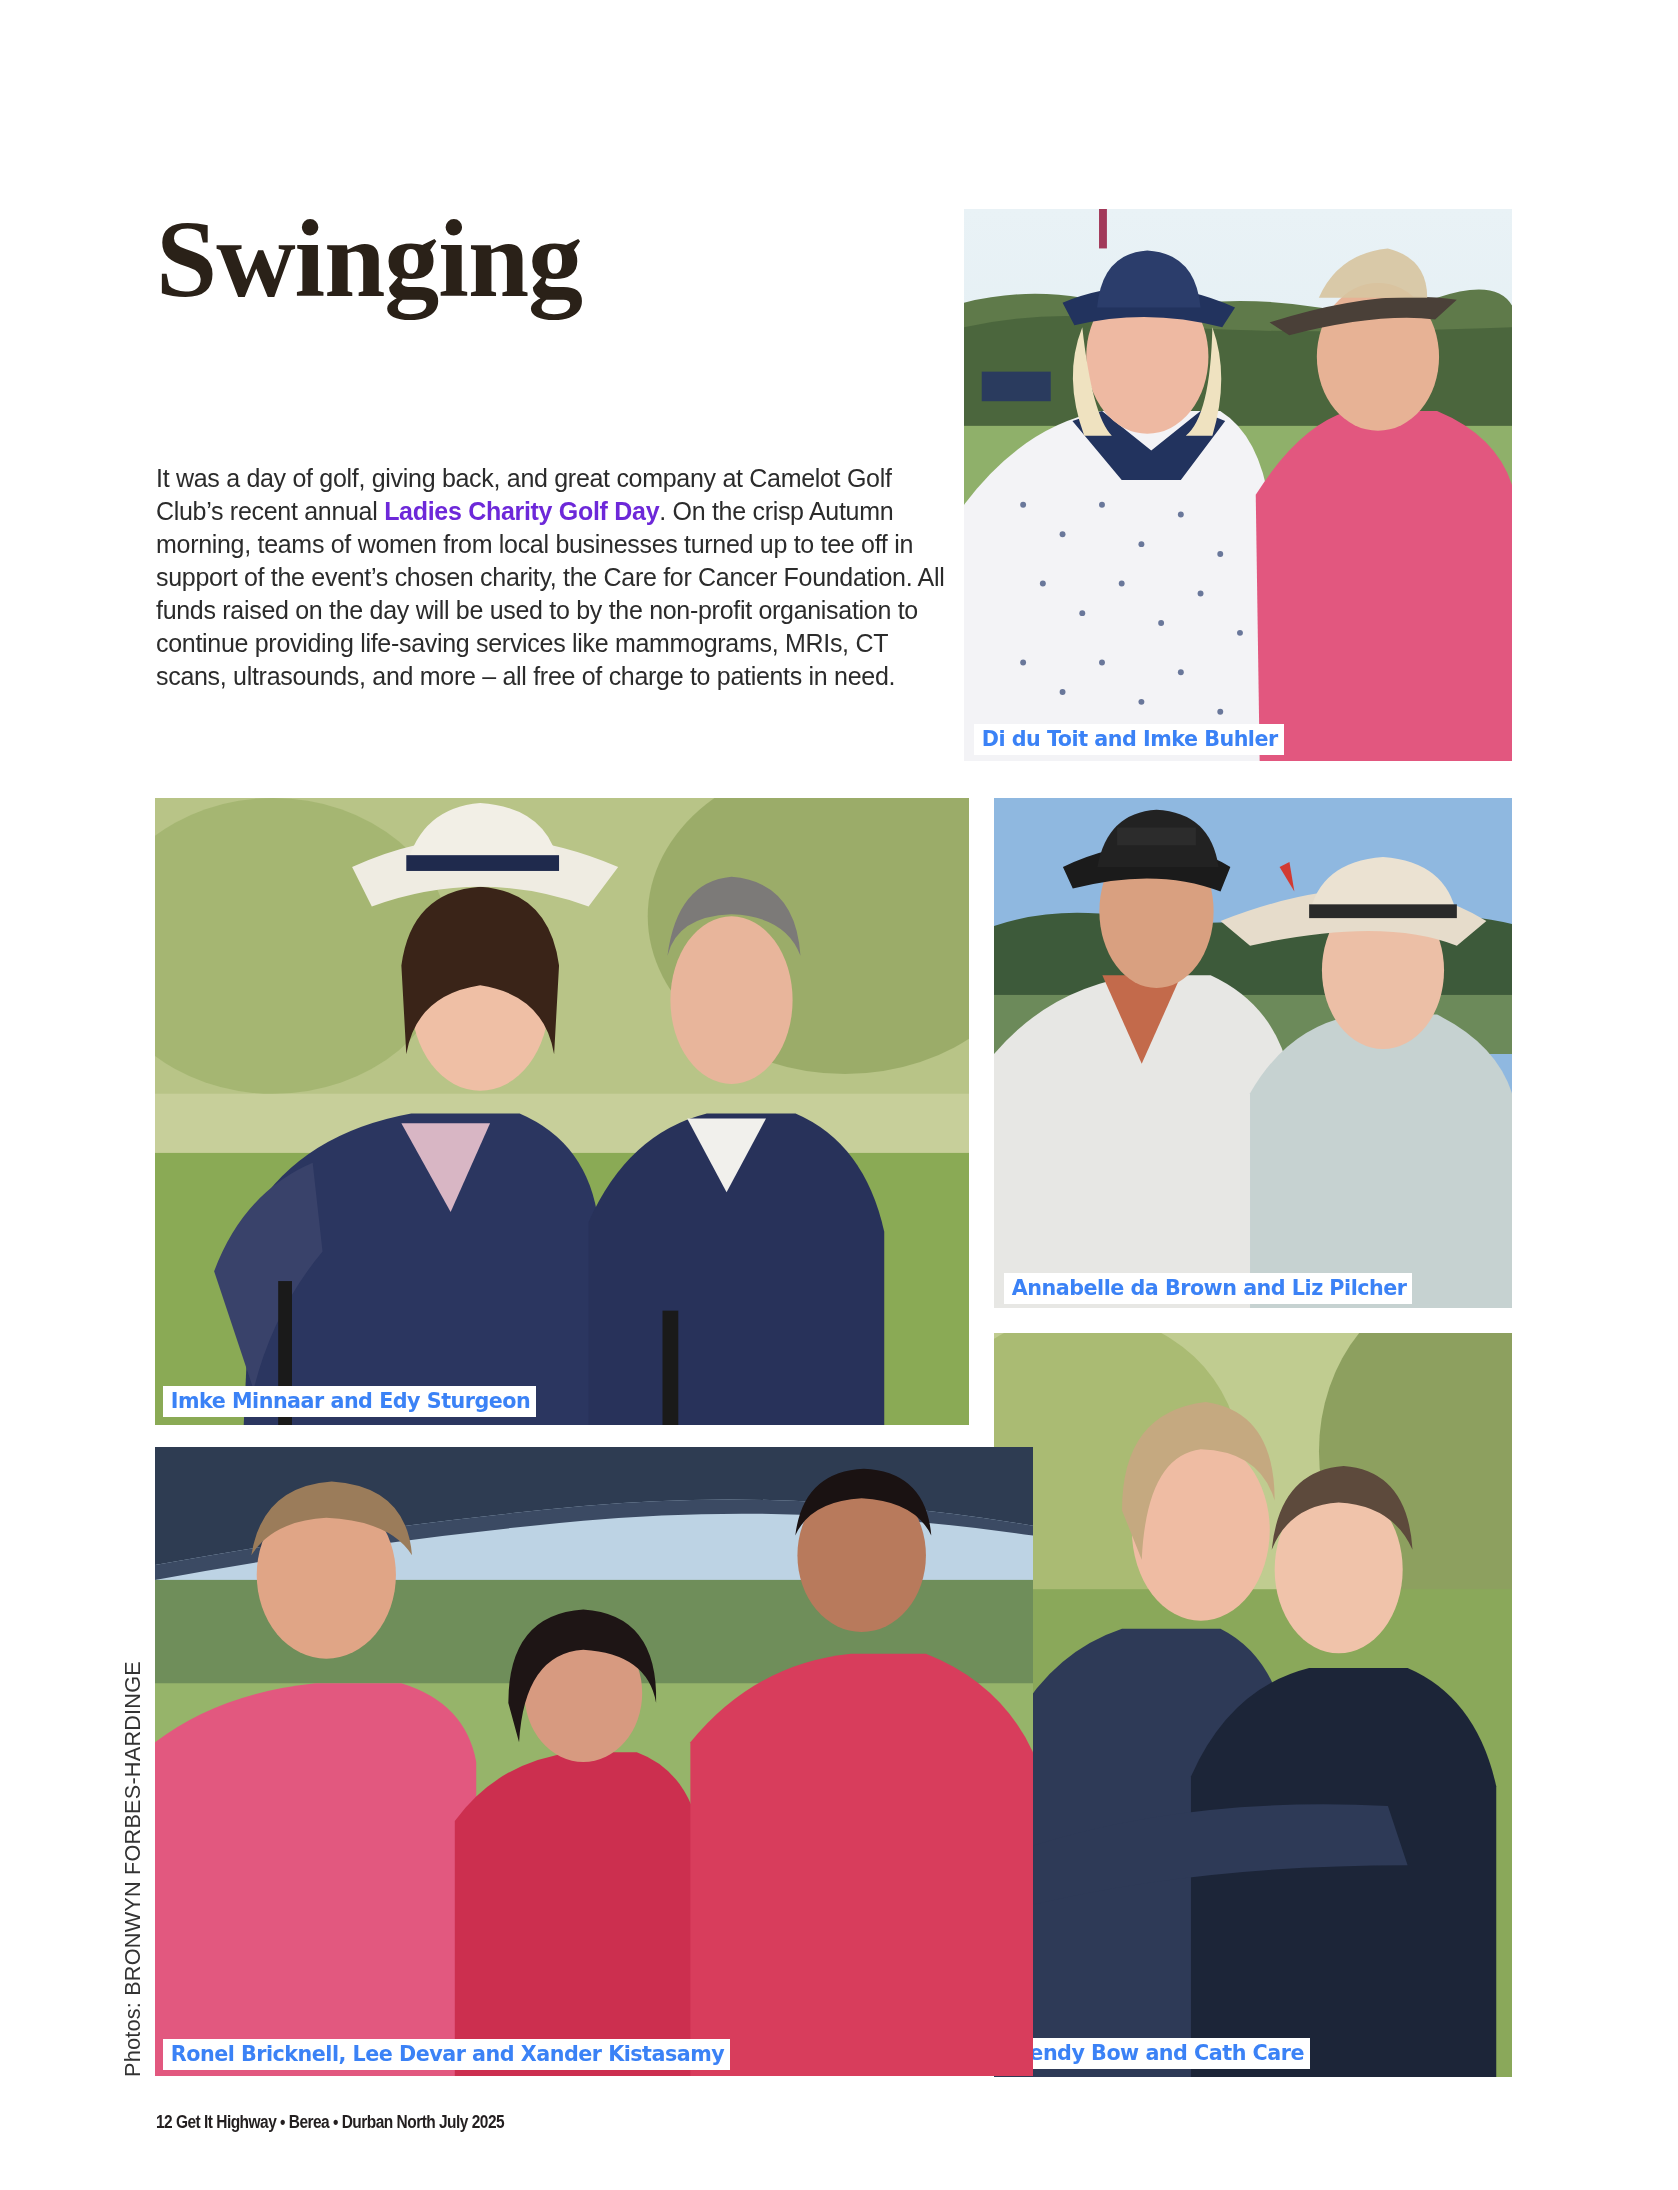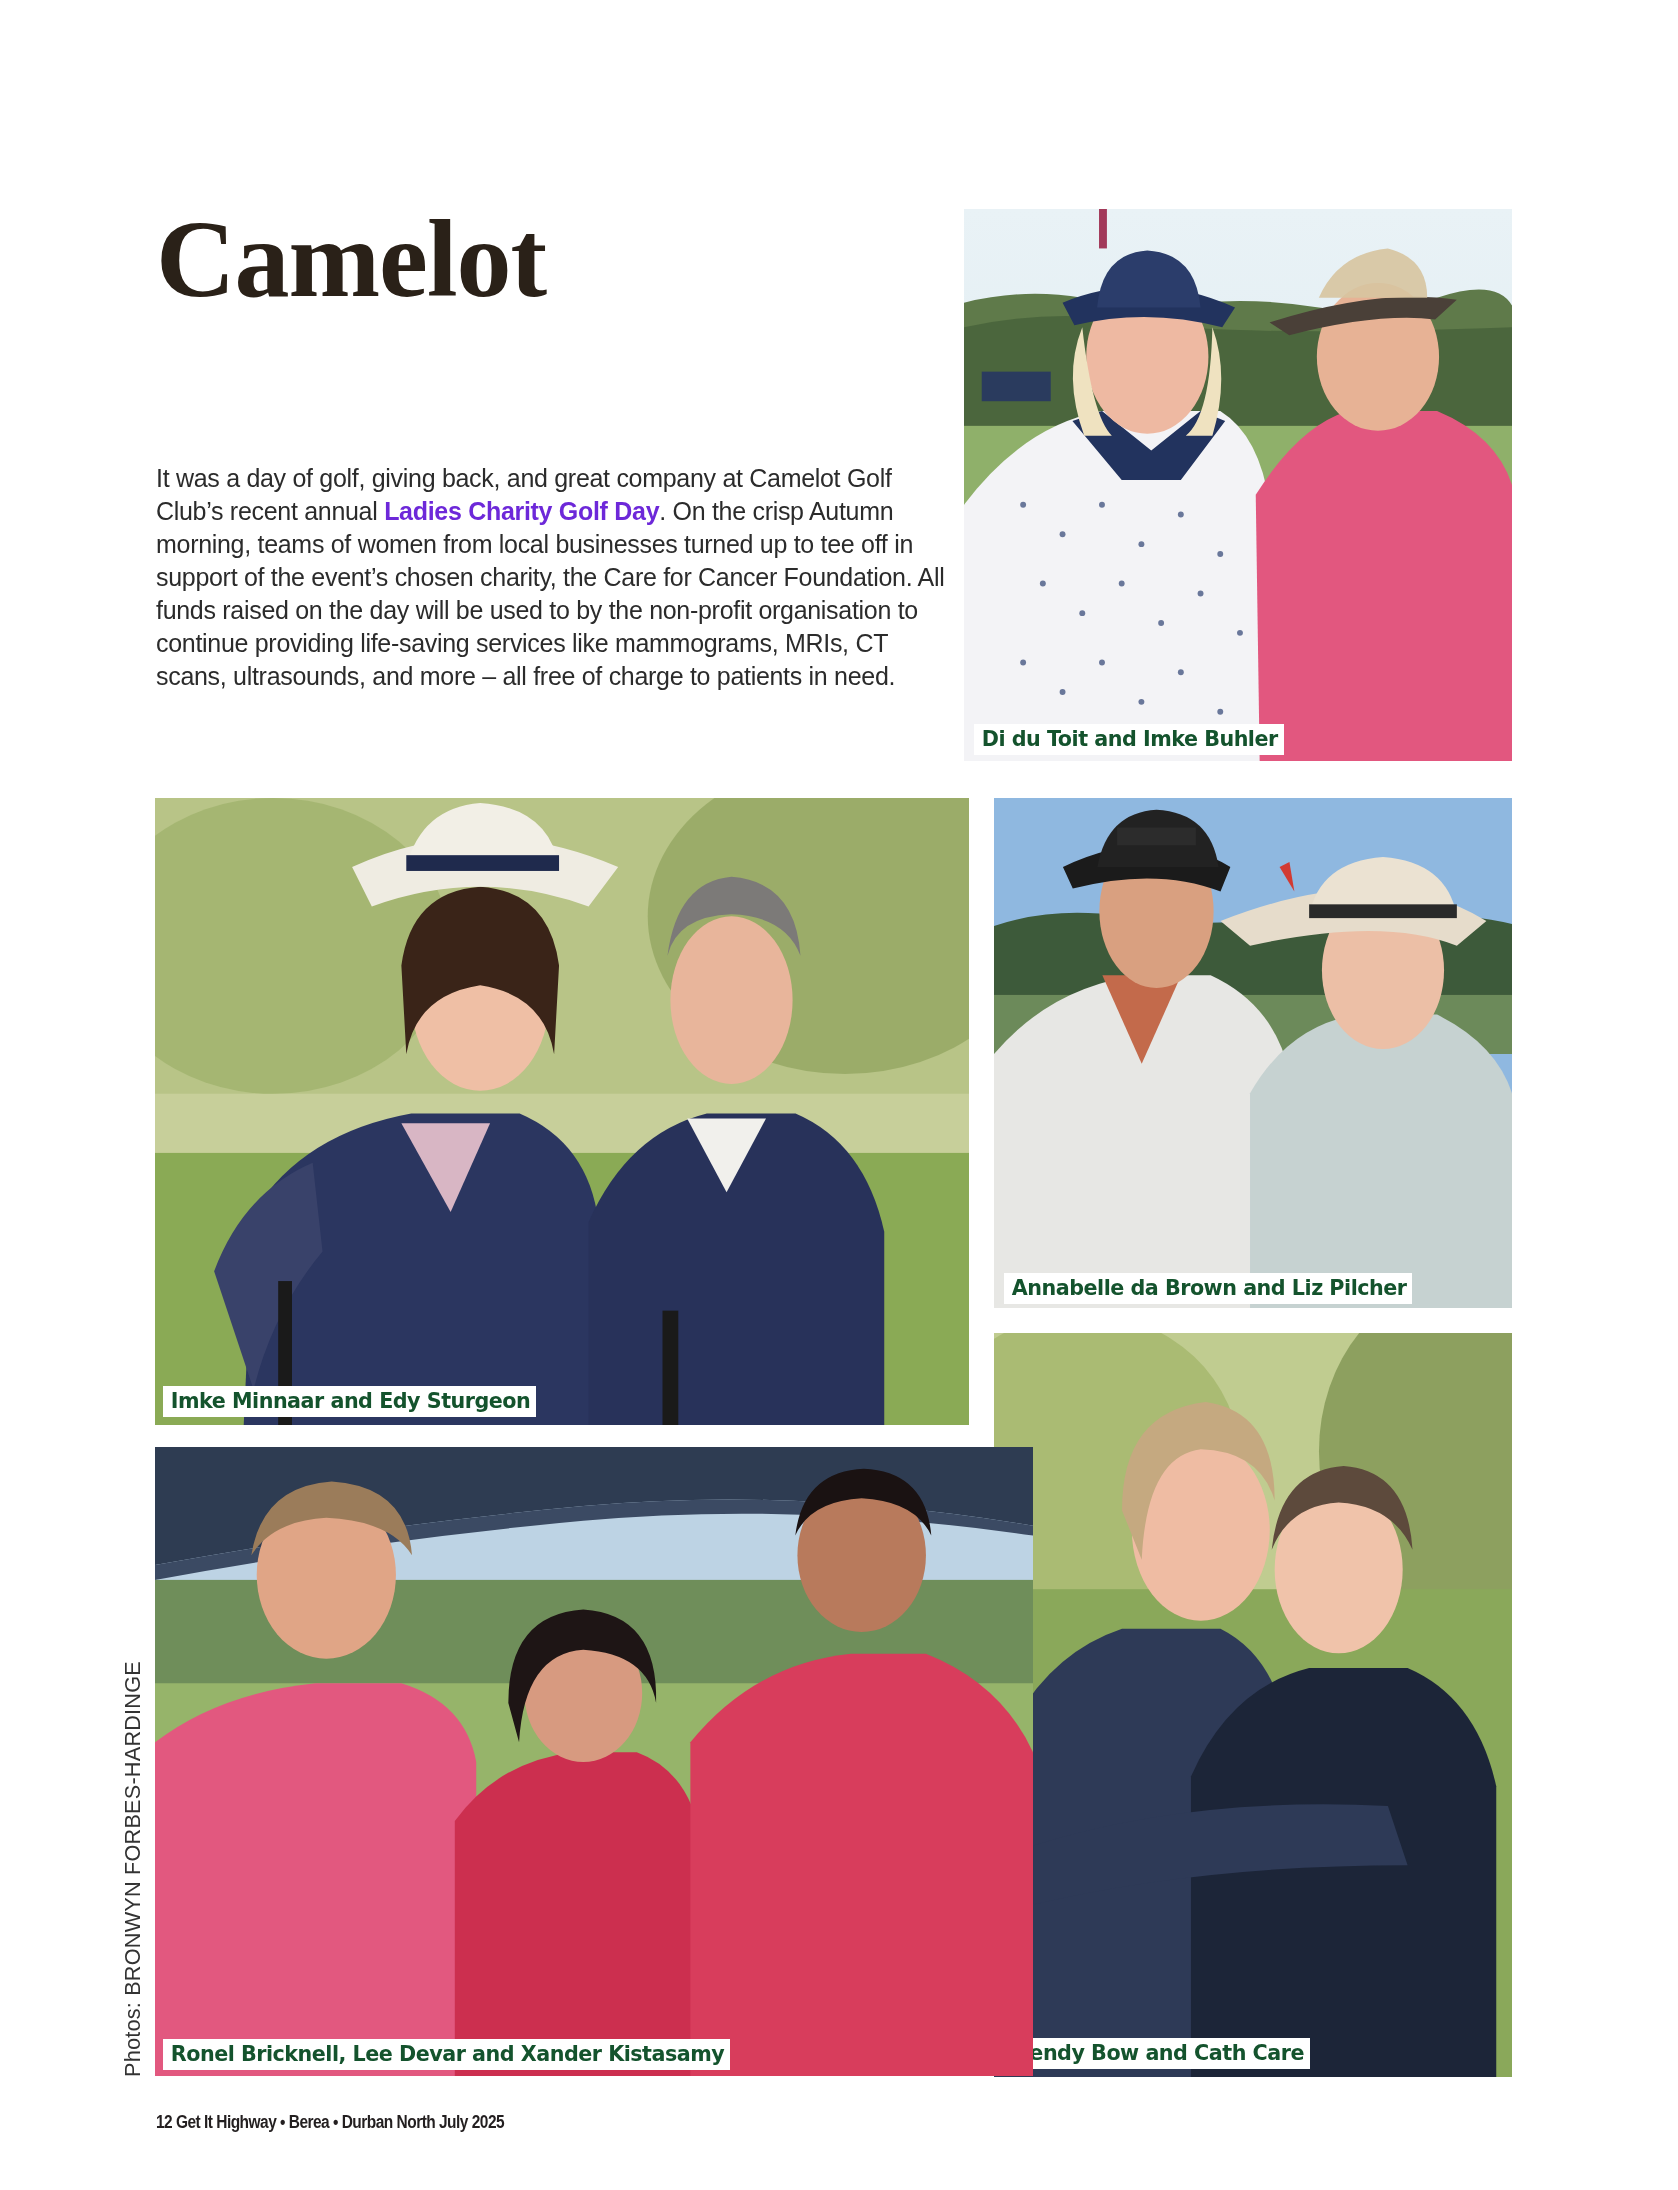--- a/index.html
+++ b/index.html
@@ -24,21 +24,21 @@
     font-family: "Liberation Sans", sans-serif;
     font-size: 25px; line-height: 33px; color: #2b2b2b;
     letter-spacing: -0.3px;
   }
   .intro b { font-weight: bold; color: #6d28d9; }
 
   
   .photo { overflow: hidden; }
   .photo svg { display: block; width: 100%; height: 100%; }
   .caption {
-    position: absolute; background: #ffffff; color: #14532d;
+    position: absolute; background: #ffffff; color: #3b82f6;
     font-family: "DejaVu Sans", sans-serif; font-weight: bold;
     font-size: 20.7px; line-height: 29.6px; padding: 1px 5.9px 1px 7.9px;
     letter-spacing: -0.5px; white-space: nowrap;
   }
 
   
   .credit {
     left: 120px; top: 2077px;
     transform-origin: 0 0; transform: rotate(-90deg);
     font-family: "Liberation Sans", sans-serif; font-size: 21.7px; color: #333;
@@ -50,21 +50,21 @@
     left: 156px; top: 2112px;
     font-family: "Liberation Sans", sans-serif; font-weight: bold;
     font-size: 18px; color: #231f20; letter-spacing: -0.6px;
     transform: scaleX(0.86); transform-origin: 0 0;
   }
 </style>
 </head>
 <body>
 
 <h1 class="abs headline" style="margin:0;">
-  <span>Camelot</span>
+  <span>Swinging</span>
 </h1>
 
 <p class="abs intro" style="margin:0;"><span>It was a day of golf, giving back, and great company at Camelot Golf Club’s recent annual </span><b>Ladies Charity Golf Day</b><span>. On the crisp Autumn morning, teams of women from local businesses turned up to tee off in support of the event’s chosen charity, the Care for Cancer Foundation. All funds raised on the day will be used to by the non-profit organisation to continue providing life-saving services like mammograms, MRIs, CT scans, ultrasounds, and more – all free of charge to patients in need.</span></p>
 
 <div class="abs photo" style="left:964px; top:209px; width:548px; height:552px;">
   <svg viewBox="0 0 556 560" preserveAspectRatio="none">
     <defs>
       <linearGradient id="p1sky" x1="0" y1="0" x2="0" y2="1">
           <stop offset="0" stop-color="#e9f2f6"></stop>
           <stop offset="1" stop-color="#dbe9ef"></stop>

